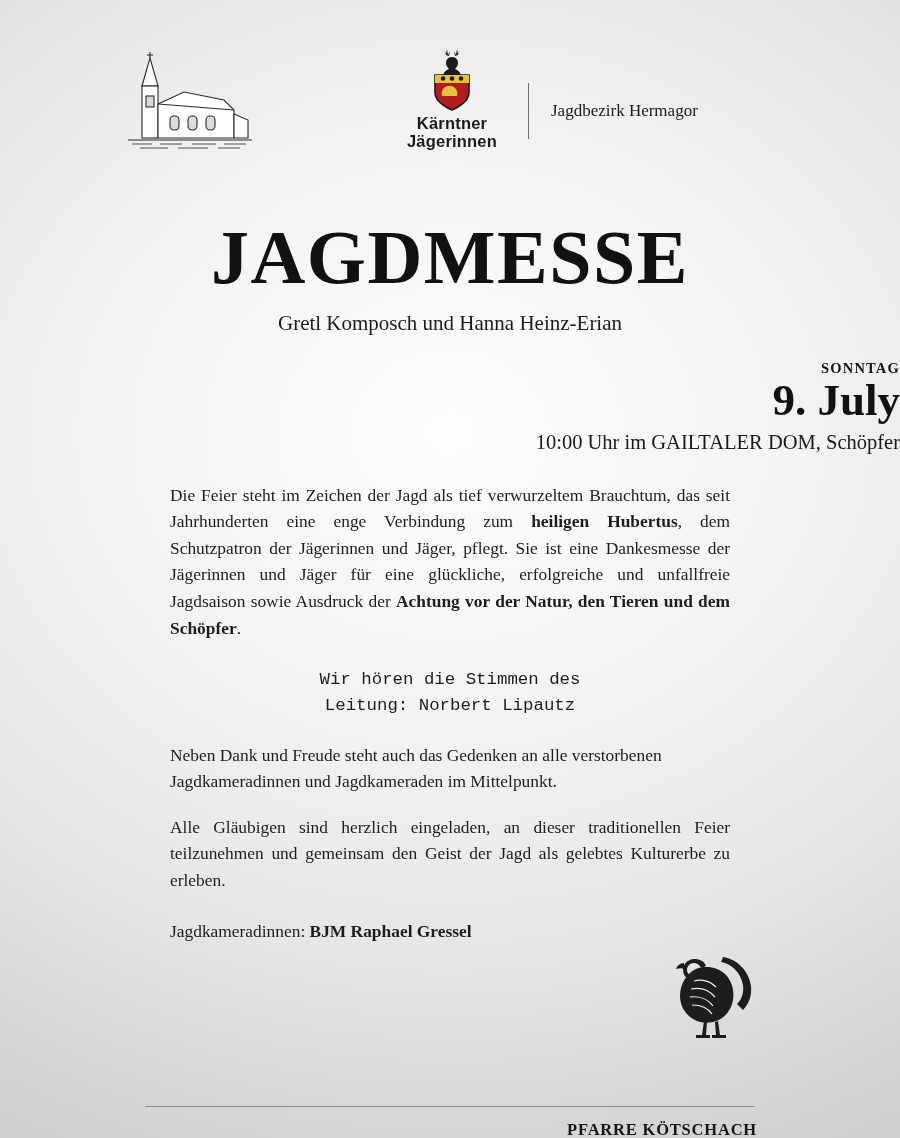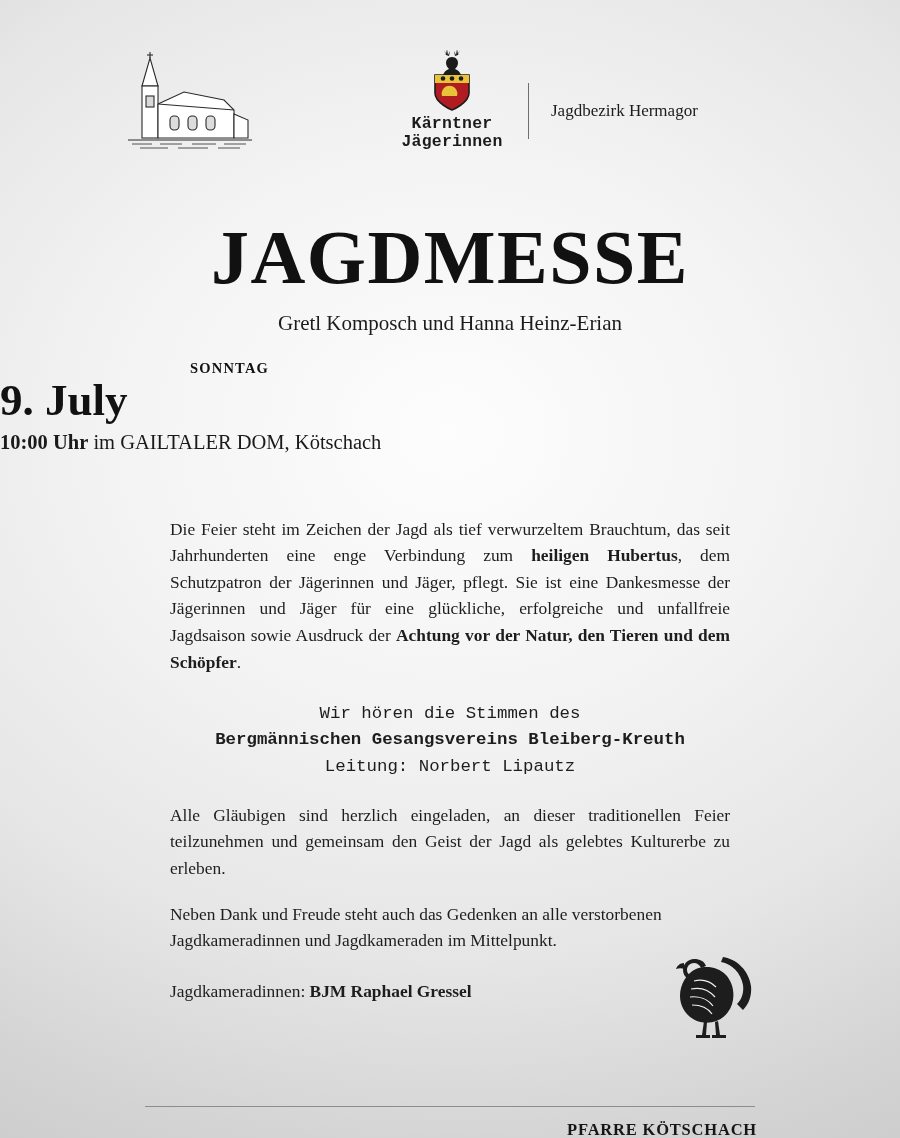--- a/index.html
+++ b/index.html
@@ -46,21 +46,21 @@
     width: 108px;
     text-align: center;
   }
   .crest-wrap {
     height: 62px;
     display: flex;
     justify-content: center;
     align-items: flex-end;
   }
   .brand-name {
-    font-family: Liberation Mono, monospace;
+    font-family: Liberation Sans, sans-serif;
     font-weight: bold;
     font-size: 16.5px;
     line-height: 1.08;
     letter-spacing: 0.2px;
     color: #1b1b1b;
     margin-top: 3px;
   }
   .divider-v {
     width: 1px;
     height: 56px;
@@ -95,21 +95,21 @@
   }
   .subtitle {
     font-family: "Liberation Serif", serif;
     font-size: 21px;
     color: #1c1c1c;
     margin-top: 6px;
   }
 
   
   .date-block {
-    text-align: left;
+    text-align: right;
     margin-top: 40px;
     position: relative;
   }
   .weekday {
     font-family: "Liberation Serif", serif;
     font-weight: bold;
     font-size: 14.5px;
     letter-spacing: 1.2px;
     color: #111;
     position: absolute;
@@ -125,27 +125,27 @@
     color: #111;
     line-height: 1.08;
   }
   .time-place {
     font-family: "Liberation Serif", serif;
     font-size: 20.5px;
     color: #1a1a1a;
     margin-top: 6px;
   }
   .time-place b {
-    font-weight: bold;
+    font-weight: normal;
     margin-top: 16px;
   }
 
   
   .body-wrap {
-    margin: 62px auto 0 auto;
+    margin: 28px auto 0 auto;
     width: 560px;
     color: #1d1d1d;
     font-size: 17.4px;
     line-height: 1.53;
   }
   .para {
     margin: 0 0 19px 0;
     text-align: justify;
   }
   .para.last-just {
@@ -269,37 +269,36 @@
   <div class="title-block">
     <div class="main-title">JAGDMESSE</div>
     <div class="subtitle">Gretl Komposch und Hanna Heinz-Erian</div>
   </div>
 
   <div class="date-block">
     <div class="weekday">SONNTAG</div>
     <div class="date">9. July</div>
     <div class="time-place">
       <b>10:00 Uhr</b>
-      <span>im GAILTALER DOM, Kötschach</span>
+      <span>im GAILTALER DOM, Schöpfer</span>
     </div>
   </div>
 
   <div class="body-wrap">
 
     <p class="para"><span>Die Feier steht im Zeichen der Jagd als tief verwurzeltem Brauchtum, das seit Jahrhunderten eine enge Verbindung zum </span><strong>heiligen Hubertus</strong><span>, dem Schutzpatron der Jägerinnen und Jäger, pflegt. Sie ist eine Dankesmesse der Jägerinnen und Jäger für eine glückliche, erfolgreiche und unfallfreie Jagdsaison sowie Ausdruck der </span><strong>Achtung vor der Natur, den Tieren und dem Schöpfer</strong><span>.</span></p>
 
     <div class="center-block">
       <div>Wir hören die Stimmen des</div>
-      <div class="choir">Bergmännischen Gesangsvereins Bleiberg-Kreuth</div>
       <div>Leitung: Norbert Lipautz</div>
     </div>
 
+    <p class="para nojust">Neben Dank und Freude steht auch das Gedenken an alle verstorbenen Jagdkameradinnen und Jagdkameraden im Mittelpunkt.</p>
+
     <p class="para last-just">Alle Gläubigen sind herzlich eingeladen, an dieser traditionellen Feier teilzunehmen und gemeinsam den Geist der Jagd als gelebtes Kulturerbe zu erleben.</p>
-
-    <p class="para nojust">Neben Dank und Freude steht auch das Gedenken an alle verstorbenen Jagdkameradinnen und Jagdkameraden im Mittelpunkt.</p>
 
     <p class="para patron nojust"><span>Jagdkameradinnen: </span><strong>BJM Raphael Gressel</strong></p>
   </div>
 
   <div class="footer">
     <div class="grouse">
       <svg viewBox="0 0 110 110" width="110" height="110" aria-hidden="true">
         <g fill="#1d1d1d">
 
           <path d="M34 26 c-6 0 -11 5 -11 11 c0 4 2 7 5 9 l2 -4 c-2 -1 -3 -3 -3 -5 c0 -4 3 -7 7 -7 c3 0 6 2 7 5 l5 -2 c-2 -5 -6 -7 -12 -7 z"></path>

